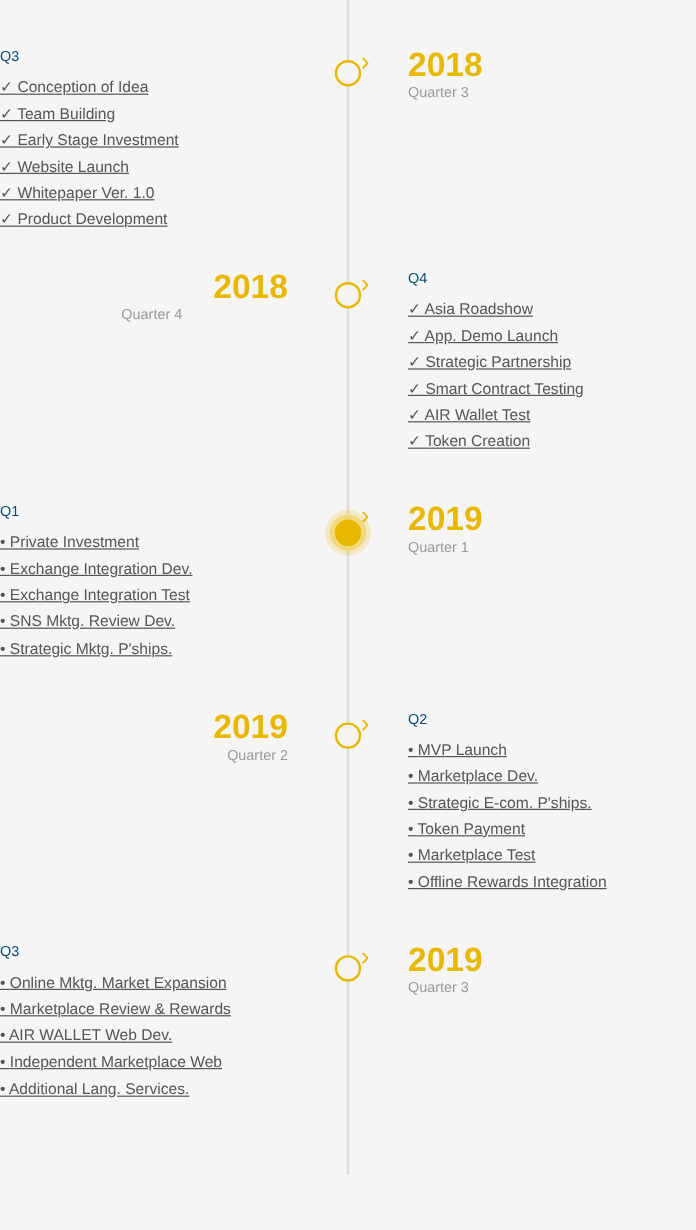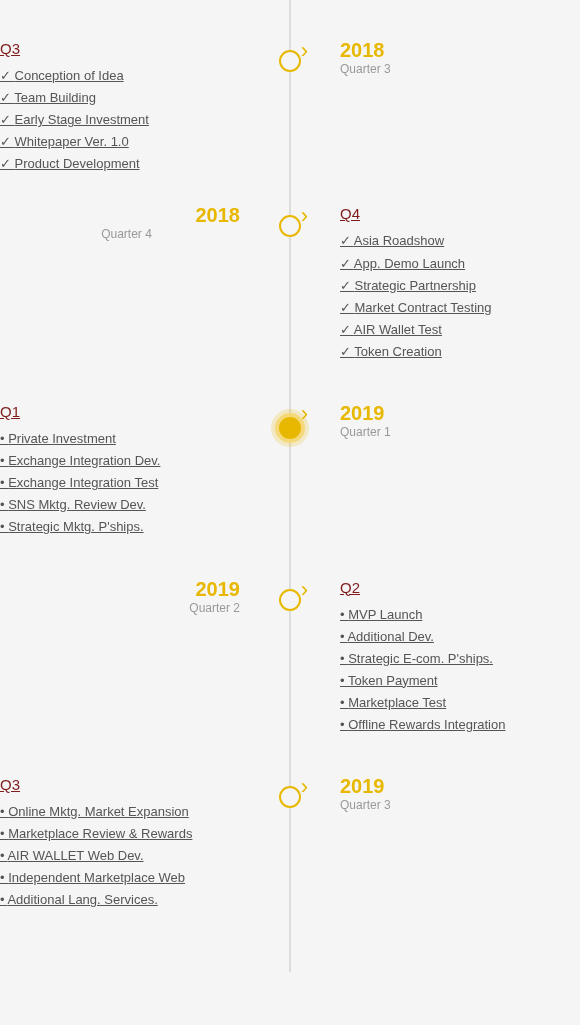--- a/index.html
+++ b/index.html
@@ -82,37 +82,36 @@
       position: absolute;
       right: -18px;
       top: 0;
       color: #e8b800;
       font-size: 22px;
       line-height: 22px;
     }
 
     .year-label {
       color: #e8b800;
-      font-size: 20px;
+      font-size: 28px;
       font-weight: bold;
       line-height: 1;
     }
 
     .quarter-label {
       color: #999;
       font-size: 12px;
       margin-top: 2px;
     }
 
     .section-title {
-      font-size: 15px;
+      font-size: 12px;
       font-weight: normal;
-      color: #7f1d1d;
+      color: #0c4a6e;
       margin-bottom: 8px;
-      text-decoration: underline;
     }
 
     .item-list {
       list-style: none;
       padding: 0;
       margin: 0;
     }
 
     .item-list li {
       font-size: 13px;
@@ -147,20 +146,21 @@
 <div class="timeline-container">
   <div class="timeline-line"></div>
 
   <div class="timeline-block block-q3-2018">
     <div class="left-content" style="position:relative;">
       <div class="section-title">Q3</div>
       <ul class="item-list">
         <li class="check-item">Conception of Idea</li>
         <li class="check-item">Team Building</li>
         <li class="check-item">Early Stage Investment</li>
+        <li class="check-item">Website Launch</li>
         <li class="check-item">Whitepaper Ver. 1.0</li>
         <li class="check-item">Product Development</li>
       </ul>
       <span class="chevron-right">›</span>
     </div>
     <div class="center-node" style="top: 30px;">
       <div class="node-circle"></div>
     </div>
     <div class="right-content">
       <div class="year-label">2018</div>
@@ -176,21 +176,21 @@
     </div>
     <div class="center-node" style="top: 30px;">
       <div class="node-circle"></div>
     </div>
     <div class="right-content">
       <div class="section-title">Q4</div>
       <ul class="item-list">
         <li class="check-item">Asia Roadshow</li>
         <li class="check-item">App. Demo Launch</li>
         <li class="check-item">Strategic Partnership</li>
-        <li class="check-item">Market Contract Testing</li>
+        <li class="check-item">Smart Contract Testing</li>
         <li class="check-item">AIR Wallet Test</li>
         <li class="check-item">Token Creation</li>
       </ul>
     </div>
   </div>
 
   <div class="timeline-block block-q1-2019" style="padding-top: 20px; padding-bottom: 20px;">
     <div class="left-content" style="position:relative;">
       <div class="section-title">Q1</div>
       <ul class="item-list">
@@ -217,21 +217,21 @@
       <div class="quarter-label" style="text-align:right;padding-left:20px;">Quarter 2</div>
       <span class="chevron-right">›</span>
     </div>
     <div class="center-node" style="top: 30px;">
       <div class="node-circle"></div>
     </div>
     <div class="right-content">
       <div class="section-title">Q2</div>
       <ul class="item-list">
         <li class="bullet-item">MVP Launch</li>
-        <li class="bullet-item">Additional Dev.</li>
+        <li class="bullet-item">Marketplace Dev.</li>
         <li class="bullet-item">Strategic E-com. P'ships.</li>
         <li class="bullet-item">Token Payment</li>
         <li class="bullet-item">Marketplace Test</li>
         <li class="bullet-item">Offline Rewards Integration</li>
       </ul>
     </div>
   </div>
 
   <div class="timeline-block block-q3-2019" style="padding-top: 20px; padding-bottom: 40px;">
     <div class="left-content" style="position:relative;">

